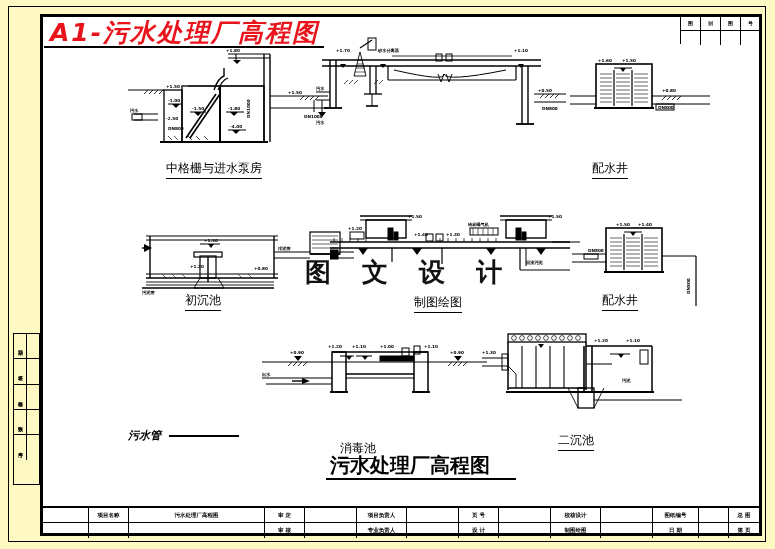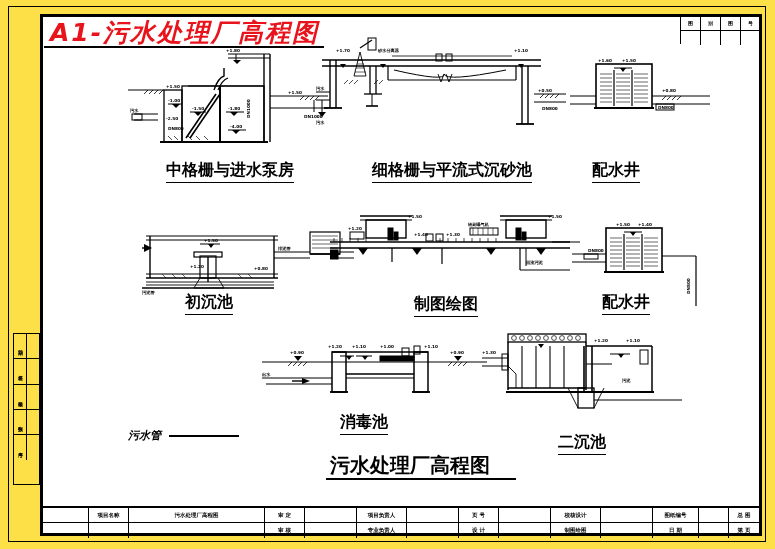--- a/index.html
+++ b/index.html
@@ -1,20 +1,20 @@
 <!DOCTYPE html>
 <html><head>
 <meta charset="utf-8">
 <style>
   html,body{margin:0;padding:0;background:#ffffff;}
   body{width:775px;height:549px;position:relative;overflow:hidden;
        font-family:"DejaVu Sans","Liberation Sans",sans-serif;}
 
   
-  #sheet{position:absolute;left:0;top:0;width:775px;height:549px;background:#fde047;}
+  #sheet{position:absolute;left:0;top:0;width:775px;height:549px;background:#fef9c3;}
   .outer-frame{position:absolute;left:8px;top:6px;width:758px;height:536px;
                border:1px solid #000;box-sizing:border-box;}
   .inner-frame{position:absolute;left:40px;top:14px;width:722px;height:522px;
                border:3px solid #000;box-sizing:border-box;background:#fff;}
 
   
   #main-title{position:absolute;left:50px;top:16px;font-size:25px;font-weight:bold;
               color:#e8131b;letter-spacing:2px;font-style:italic;
               font-family:"DejaVu Sans","Liberation Sans",sans-serif;white-space:nowrap;}
   #title-underline{position:absolute;left:44px;top:46px;width:280px;height:2px;background:#000;}
@@ -37,21 +37,21 @@
   .rev-label{width:13px;border-right:1px solid #000;font-size:5px;line-height:1;
              display:flex;align-items:center;justify-content:center;box-sizing:border-box;
              writing-mode:vertical-rl;font-weight:bold;overflow:hidden;}
   .rev-val{flex:1;}
 
   
   .diagram{position:absolute;}
   .diagram svg{display:block;}
 
   
-  .caption{position:absolute;font-size:16px;font-weight:bold;color:#000;
+  .caption{position:absolute;font-size:12px;font-weight:normal;color:#000;
            white-space:nowrap;font-family:"DejaVu Sans","Liberation Sans",sans-serif;}
   .caption .cap-rule{display:block;height:1px;background:#000;margin-top:1px;}
 
   
   #watermark{position:absolute;left:305px;top:255px;font-size:26px;font-weight:bold;
              letter-spacing:11px;color:#111;white-space:nowrap;
              font-family:"DejaVu Serif","Liberation Serif",serif;}
 
   
   #legend{position:absolute;left:128px;top:428px;display:flex;align-items:center;gap:8px;font-style:italic;}
@@ -287,24 +287,20 @@
       <g fill="#000" font-size="4.2" font-weight="bold">
         <text x="20" y="16">+1.70</text>
         <text x="62" y="16">砂水分离器</text>
         <text x="198" y="16">+1.10</text>
         <text x="222" y="56">+0.50</text>
         <text x="226" y="74">DN800</text>
         <text x="0" y="54">污水</text>
         <text x="0" y="88">污水</text>
       </g>
     </svg>
-  </div>
-  <div class="caption" style="left:372px;top:160px;">
-    <span>细格栅与平流式沉砂池</span>
-    <span class="cap-rule"></span>
   </div>
 
   <div class="diagram" style="left:570px;top:52px;">
     <svg width="140" height="90" viewBox="0 0 140 90">
       <g stroke="#000" fill="none" stroke-width="1">
 
         <line x1="0" y1="44" x2="26" y2="44"></line>
         <line x1="0" y1="52" x2="26" y2="52"></line>
 
         <rect x="26" y="12" width="56" height="44" stroke-width="1.6"></rect>
@@ -562,20 +558,21 @@
         <text x="16" y="42">DN800</text>
         <text x="118" y="84" transform="rotate(-90 118 84)">DN800</text>
       </g>
     </svg>
   </div>
   <div class="caption" style="left:602px;top:292px;">
     <span>配水井</span>
     <span class="cap-rule"></span>
   </div>
 
+  <div id="watermark">图 文 设 计</div>
 
   <div class="diagram" style="left:262px;top:330px;">
     <svg width="225" height="80" viewBox="0 0 225 80">
       <g stroke="#000" fill="none" stroke-width="1">
 
         <line x1="0" y1="32" x2="225" y2="32"></line>
 
         <g stroke-width="0.8">
           <line x1="30" y1="32" x2="26" y2="36"></line>
             <line x1="35" y1="32" x2="31" y2="36"></line>
@@ -622,21 +619,21 @@
         <text x="66" y="18">+1.20</text>
         <text x="90" y="18">+1.10</text>
         <text x="118" y="18">+1.00</text>
         <text x="162" y="18">+1.10</text>
         <text x="28" y="24">+0.90</text>
         <text x="188" y="24">+0.90</text>
         <text x="0" y="46">出水</text>
       </g>
     </svg>
   </div>
-  <div class="caption" style="left:340px;top:412px;">
+  <div class="caption" style="left:340px;top:440px;">
     <span>消毒池</span>
     <span class="cap-rule"></span>
   </div>
 
   <div class="diagram" style="left:482px;top:326px;">
     <svg width="200" height="86" viewBox="0 0 200 86">
       <g stroke="#000" fill="none" stroke-width="1">
 
         <rect x="26" y="8" width="78" height="8" stroke-width="1.3"></rect>
         <g stroke-width="0.7">

